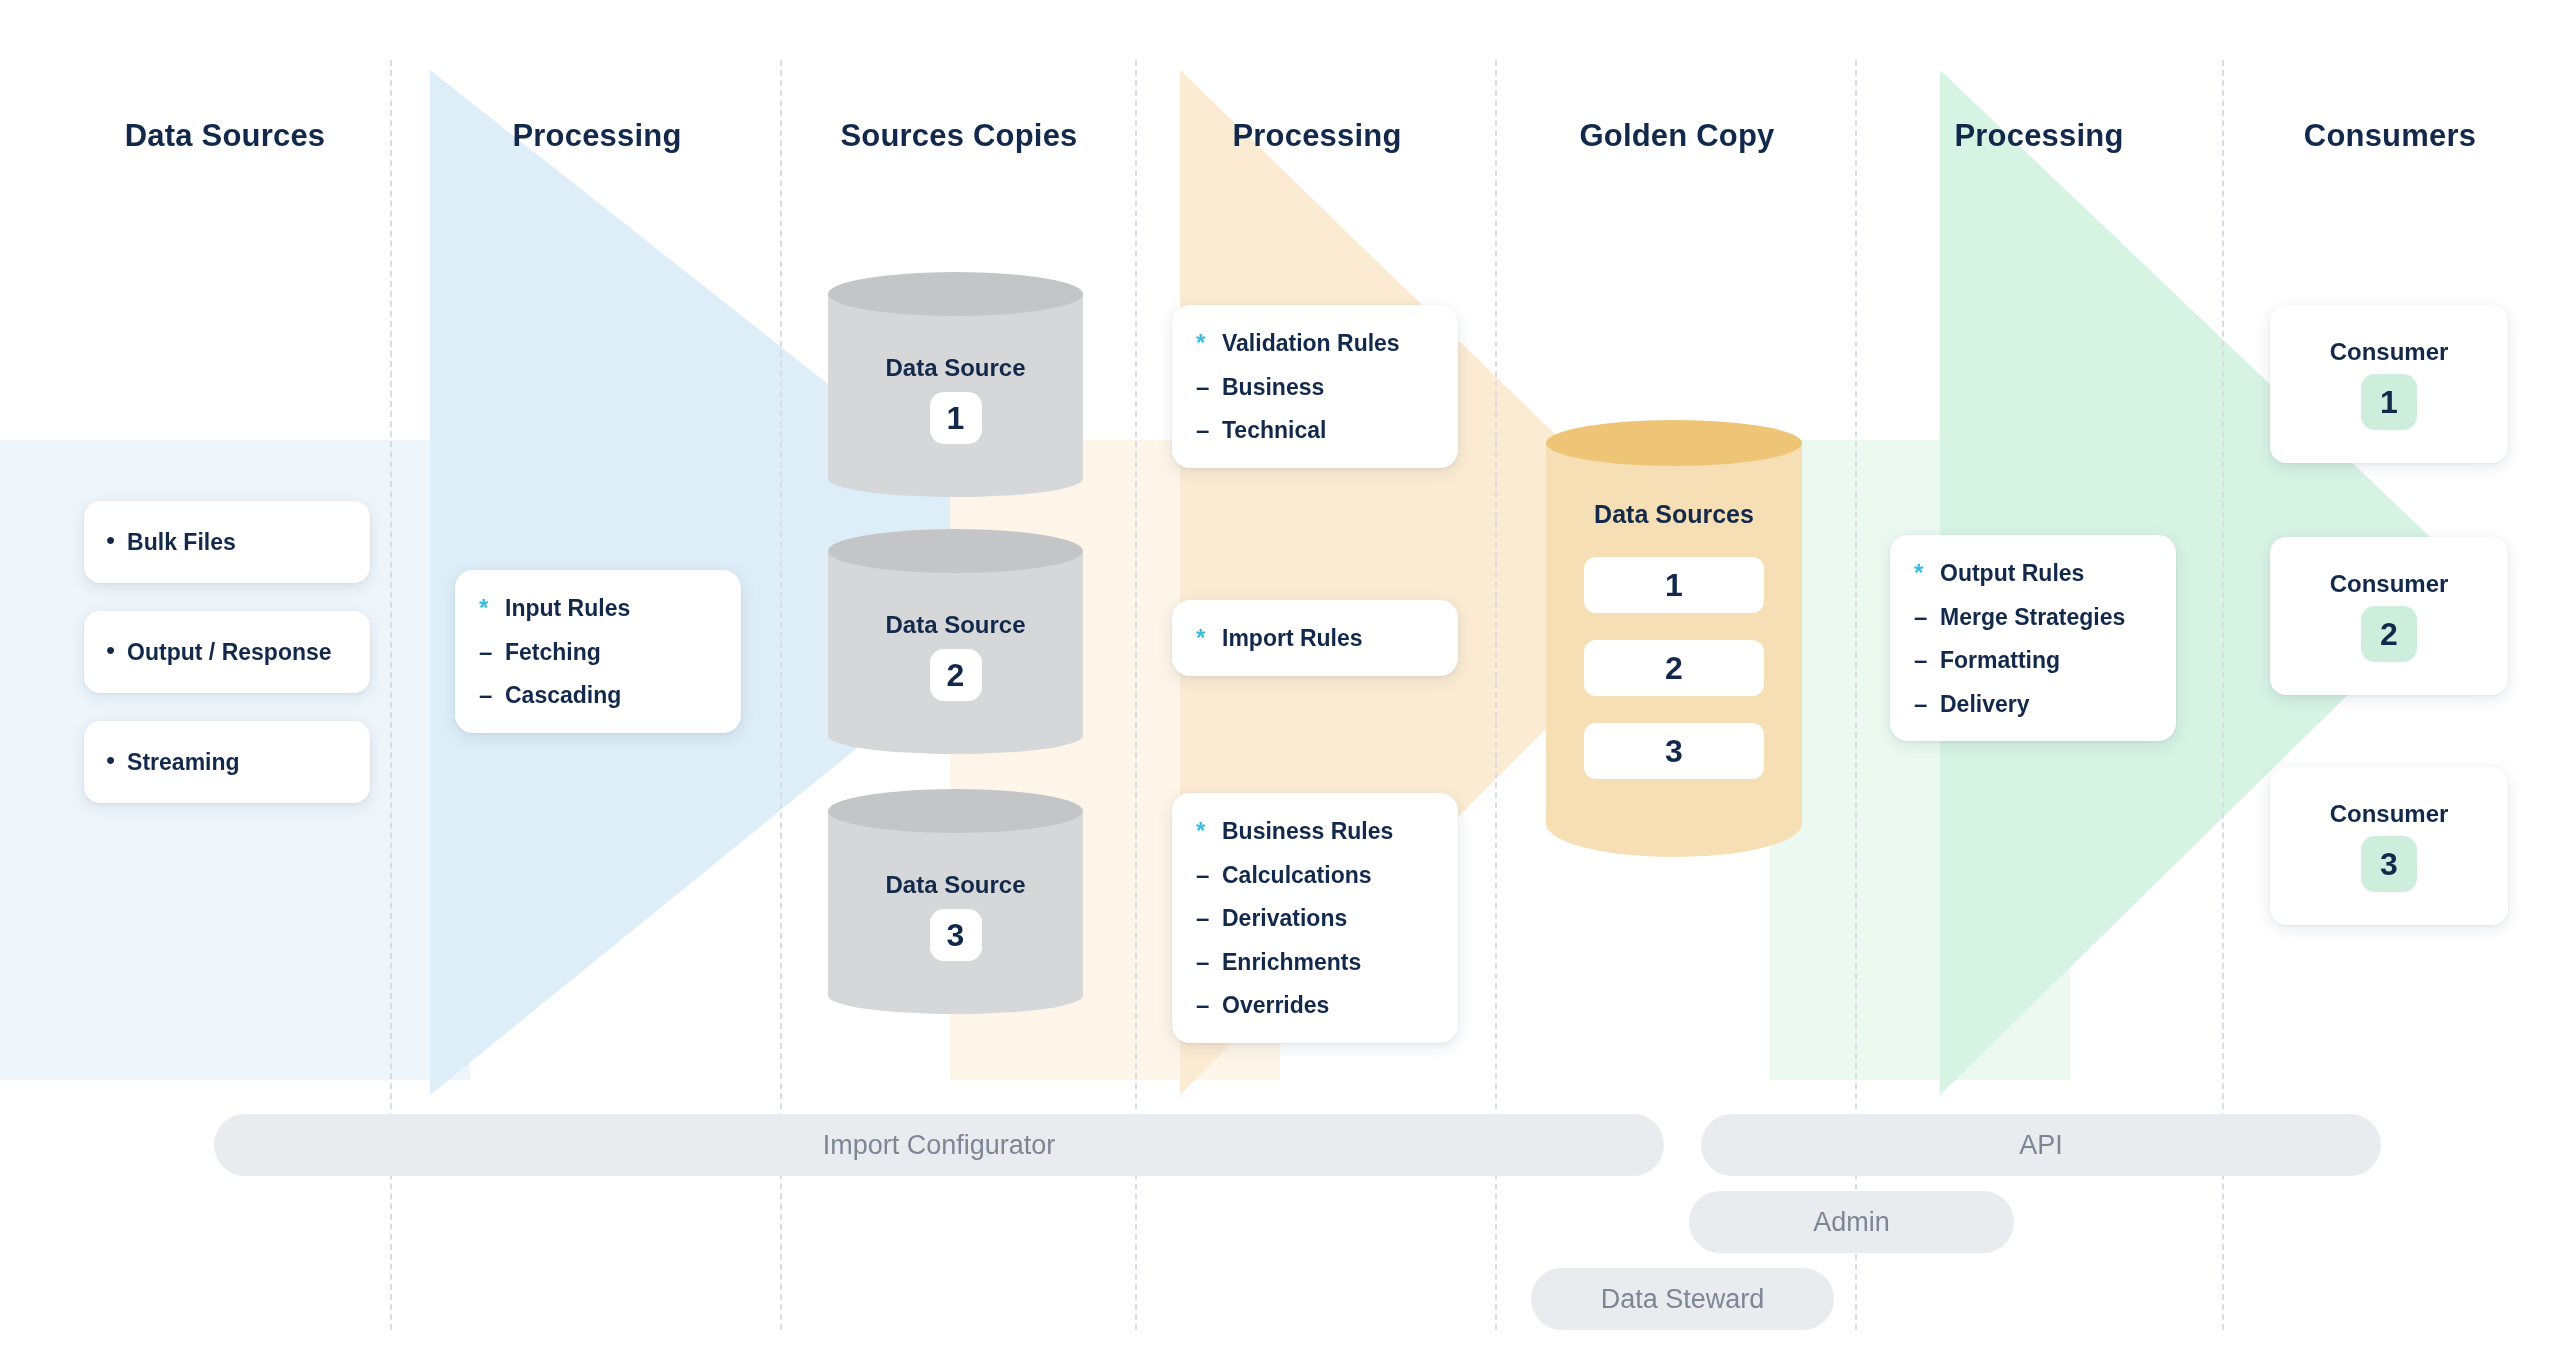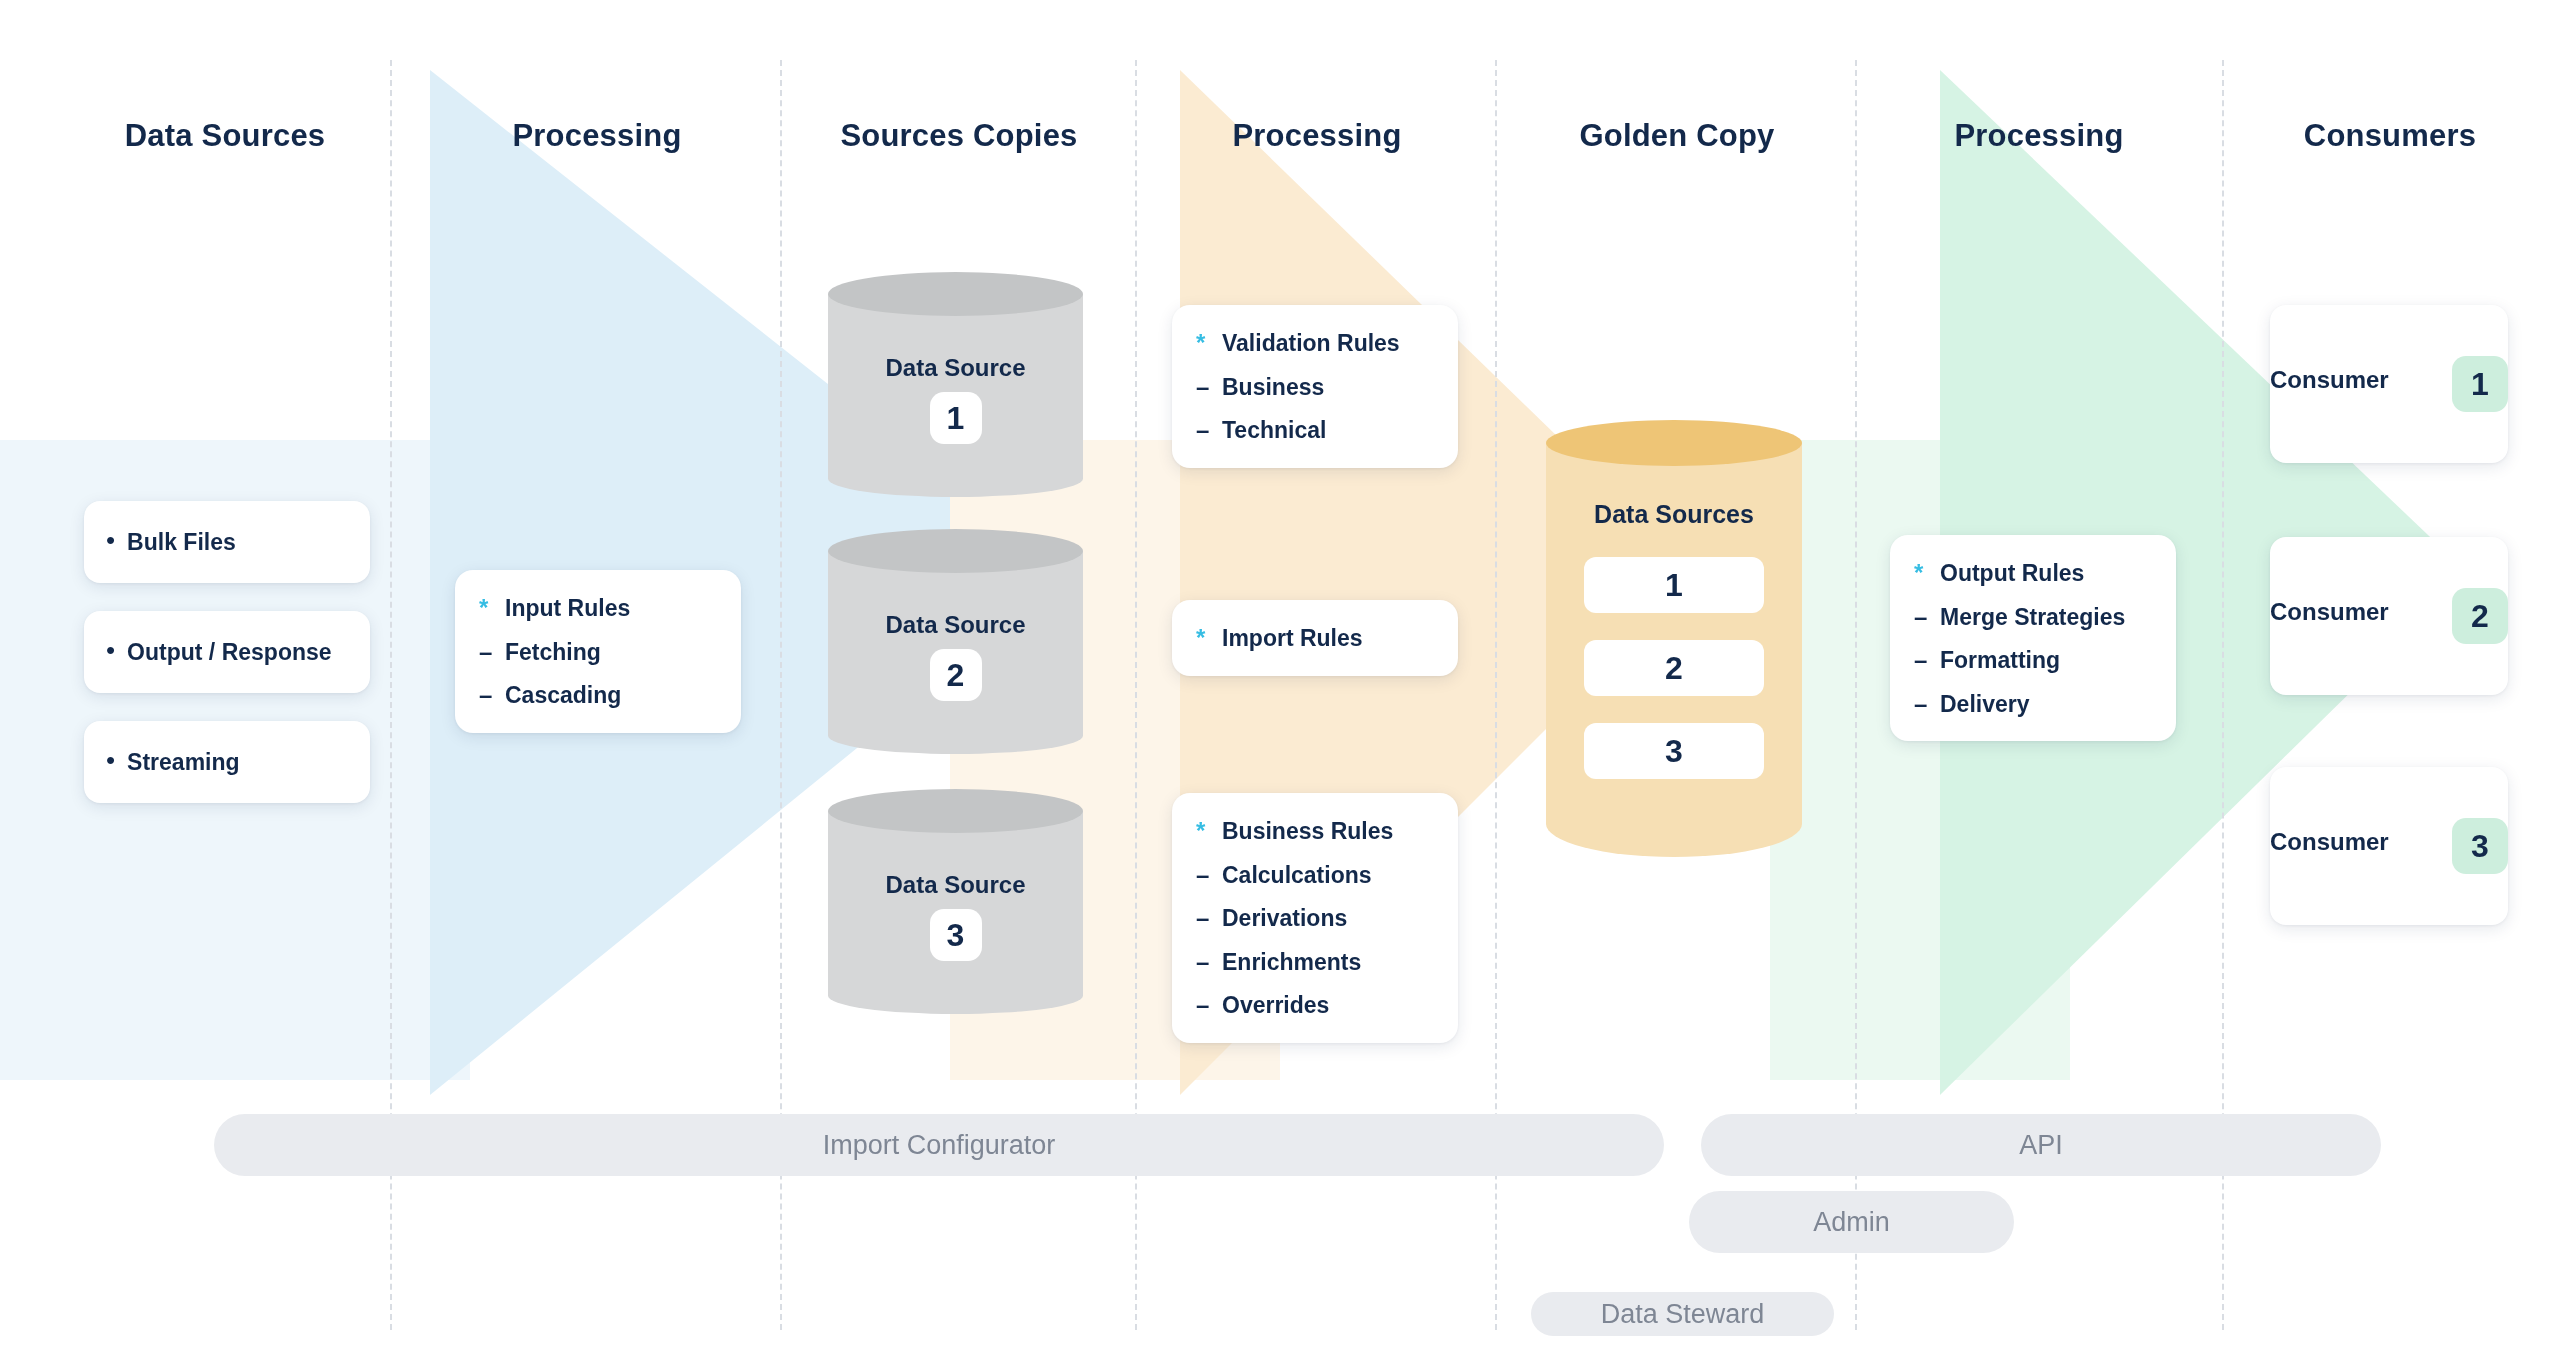--- a/index.html
+++ b/index.html
@@ -184,23 +184,23 @@
     font-weight: bold;
     color: #13294b;
   }
 
   
   .consumer-card {
     width: 238px;
     height: 158px;
     border-radius: 16px;
     display: flex;
-    flex-direction: row;
-    align-items: center;
-    justify-content: space-between;
+    flex-direction: column;
+    align-items: center;
+    justify-content: center;
   }
   .consumer-title {
     font-size: 24px;
     font-weight: bold;
     color: #13294b;
     margin-bottom: 8px;
   }
   .consumer-badge {
     width: 56px;
     height: 56px;
@@ -394,15 +394,15 @@
     <div class="consumer-badge">2</div>
   </div>
   <div class="card consumer-card" style="left:2270px; top:767px;">
     <div class="consumer-title">Consumer</div>
     <div class="consumer-badge">3</div>
   </div>
 
   <div class="bottom-bar" style="left:214px; top:1114px; width:1450px; height:62px;">Import Configurator</div>
   <div class="bottom-bar" style="left:1689px; top:1114px; width:680px; height:62px;margin-left:12px;">API</div>
   <div class="bottom-bar" style="left:1689px; top:1191px; width:325px; height:62px;">Admin</div>
-  <div class="bottom-bar" style="left:1531px; top:1268px; width:303px; height:44px;margin-top:24px;">Data Steward</div>
+  <div class="bottom-bar" style="left:1531px; top:1268px; width:303px; height:62px;">Data Steward</div>
 
 </div>
 
 </body></html>

